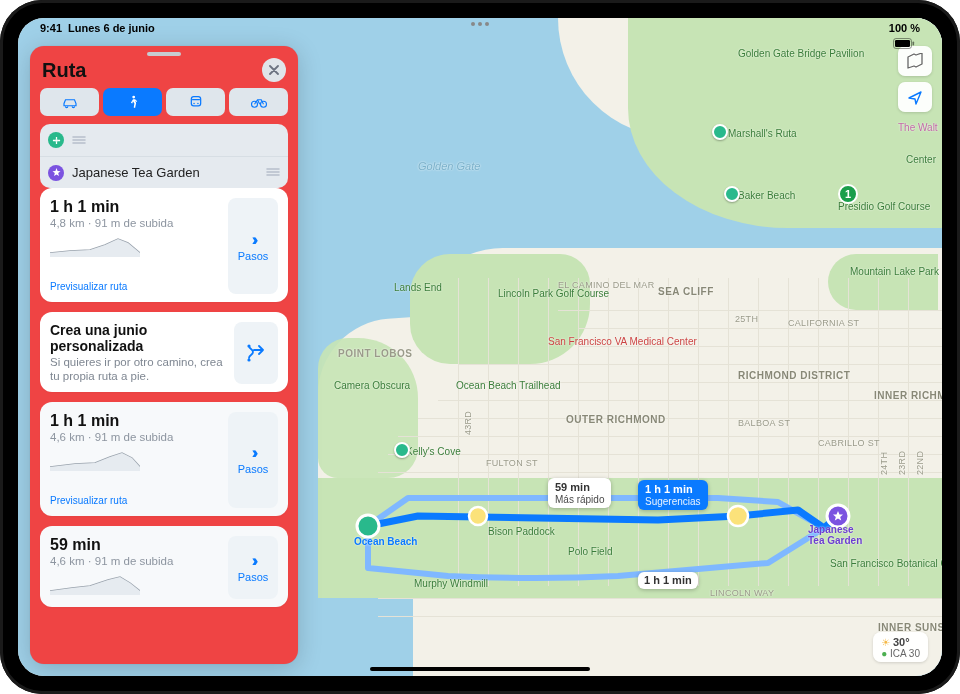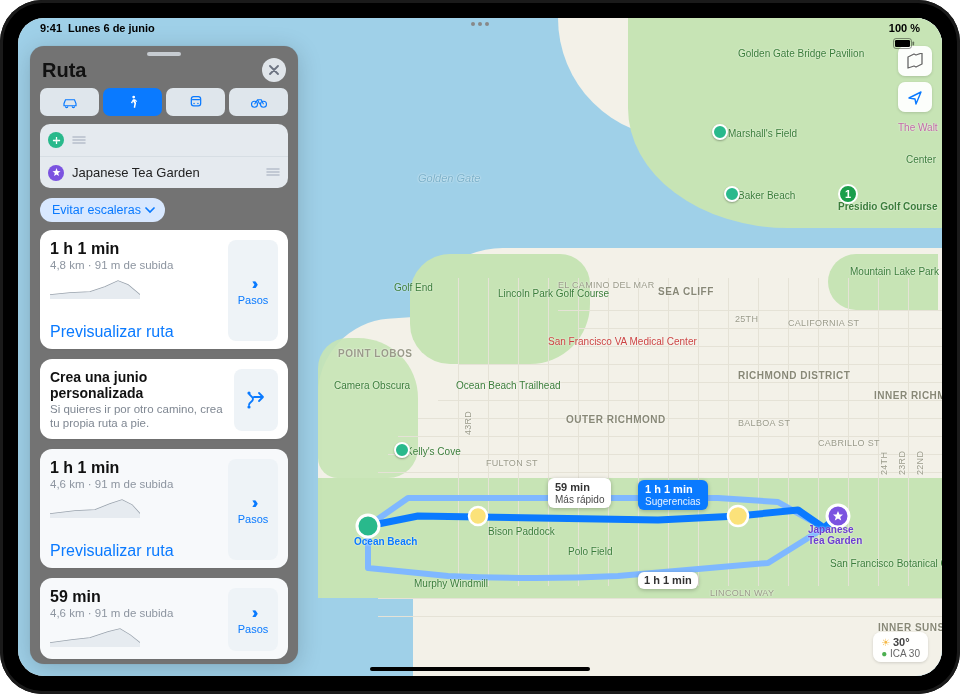--- a/index.html
+++ b/index.html
@@ -84,21 +84,21 @@
     position: absolute; right: 14px; bottom: 14px; z-index:30;
     background: #fffffff5; border-radius: 8px; padding: 4px 8px 3px;
     font-size: 10px; color: #666; box-shadow: 0 1px 3px rgba(0,0,0,.15);
     line-height: 1.1;
   }
   .weather-chip .temp { font-weight:600; color:#444; font-size:11px;}
 
   
   .panel {
     position: absolute; top: 28px; left: 12px; width: 268px; bottom: 12px;
-    background: #737373; border-radius: 14px;
+    background: #ef4444; border-radius: 14px;
     box-shadow: 0 4px 24px rgba(0,0,0,.18), 0 0 0 .5px rgba(0,0,0,.05);
     z-index: 40; display: flex; flex-direction: column; overflow: hidden;
   }
   .panel-grabber { width: 34px; height: 4px; border-radius: 2px; background: #c7ccd1;
     margin: 6px auto 2px; }
   .panel-header { display: flex; align-items: center; padding: 0 12px 6px; }
   .panel-title { font-size: 20px; font-weight: 700; flex: 1; color:#111;}
   .close-btn { width: 24px; height: 24px; border-radius: 50%; background: #e0e5ea;
     display: flex; align-items: center; justify-content: center; color: #6b7280; font-size: 13px; font-weight:600;}
   .mode-seg { display: flex; gap: 4px; padding: 0 10px 8px; }
@@ -134,21 +134,21 @@
   .card {
     background: #fff; border-radius: 12px; padding: 10px 10px 8px;
     box-shadow: 0 1px 2px rgba(0,0,0,.04);
     display:flex; gap:8px;
   }
   .card.secondary { background: #f7f9fb; }
   .card .left { flex:1; min-width:0; }
   .card .duration { font-size: 16px; font-weight: 700; color:#111; }
   .card .meta { font-size: 11.5px; color:#8d95a0; margin-top:1px; }
   .elev { margin-top:4px; height:24px; }
-  .preview-link { font-size:16px; color:#0a7aff; margin-top:20px; display:inline-block;}
+  .preview-link { font-size:10px; color:#0a7aff; margin-top:20px; display:inline-block;}
   .card-action {
     background:#eef3f7; border-radius:8px; width:50px;
     display:flex; flex-direction:column; align-items:center; justify-content:center;
     color:#0a7aff; font-size:11px; font-weight:500; gap:1px;
   }
   .card-action .chevs { letter-spacing:-4px; font-size:16px; font-weight:800; }
   .card.custom .title { font-size:14px; font-weight:700; color:#111; }
   .card.custom .desc { font-size:11.5px; color:#7f8792; margin-top:1px; line-height:1.25;}
   .card.custom .ca-icon { width:44px; display:flex; align-items:center; justify-content:center;
     background:#eef3f7; border-radius:8px; color:#0a7aff;}
@@ -252,29 +252,29 @@
         <div class="s">Más rápido</div>
       </div>
       <div class="route-badge primary" style="left:620px; top:462px;">
         <div class="t">1 h 1 min</div>
         <div class="s">Sugerencias</div>
       </div>
       <div class="route-badge tiny" style="left:620px; top:554px;">
         <span>1 h 1 min</span>
       </div>
 
-      <div class="map-label water-lbl" style="left:400px; top:154px;">Golden
+      <div class="map-label water-lbl" style="left:400px; top:142px;">Golden
 Gate</div>
       <div class="map-label poi" style="left:720px; top:30px;">Golden Gate Bridge Pavilion</div>
-      <div class="map-label poi" style="left:710px; top:110px;">Marshall's Field</div>
+      <div class="map-label poi" style="left:710px; top:110px;">Marshall's Ruta</div>
       <div class="map-label poi" style="left:720px; top:172px;">Baker Beach</div>
-      <div class="map-label poi" style="left:820px; top:183px;font-weight:bold;">Presidio Golf Course</div>
+      <div class="map-label poi" style="left:820px; top:183px;">Presidio Golf Course</div>
       <div class="map-label poi" style="left:832px; top:248px;">Mountain Lake Park</div>
       <div class="map-label poi" style="left:480px; top:270px; width:70px; line-height:1.1;">Lincoln Park Golf Course</div>
-      <div class="map-label poi" style="left:376px; top:264px;">Golf End</div>
+      <div class="map-label poi" style="left:376px; top:264px;">Lands End</div>
       <div class="map-label district" style="left:320px; top:330px; color:#9a9a8a;">Point Lobos</div>
       <div class="map-label poi" style="left:316px; top:362px;">Camera Obscura</div>
       <div class="map-label poi" style="left:388px; top:428px;">Kelly's Cove</div>
       <div class="map-label poi" style="left:438px; top:362px; width:72px; line-height:1.1;">Ocean Beach Trailhead</div>
       <div class="map-label poi poi-red" style="left:530px; top:318px; width:108px; line-height:1.1;">San Francisco VA Medical Center</div>
       <div class="map-label poi" style="left:470px; top:508px;">Bison Paddock</div>
       <div class="map-label poi" style="left:550px; top:528px;">Polo Field</div>
       <div class="map-label poi" style="left:396px; top:560px;">Murphy Windmill</div>
       <div class="map-label poi" style="left:812px; top:540px; width:90px; line-height:1.1;">San Francisco Botanical Garden</div>
       <div class="map-label poi" style="left:880px; top:104px; color:#c26aa8;">The Walt</div>
@@ -394,28 +394,20 @@
           </span>
           <span class="stop-name">Japanese Tea Garden</span>
           <span class="stop-drag">
             <svg width="14" height="10" viewBox="0 0 14 10">
                 <path d="M1 2h12M1 5h12M1 8h12" stroke="#b7becb" stroke-width="1.5" stroke-linecap="round"></path>
               </svg>
           </span>
         </div>
       </div>
 
-      <div>
-        <span class="avoid-chip">
-          <span>Evitar escaleras</span>
-          <svg width="10" height="8" viewBox="0 0 10 8">
-              <path d="M1 2l4 4 4-4" fill="none" stroke="#0a7aff" stroke-width="1.7" stroke-linecap="round"></path>
-            </svg>
-        </span>
-      </div>
 
       <div class="route-list">
 
         <div class="card">
           <div class="left">
             <div class="duration">1 h 1 min</div>
             <div class="meta">4,8 km · 91 m de subida</div>
             <svg class="elev" viewBox="0 0 90 24" width="90" height="24">
                 <path d="M0 20 L20 18 L40 17 L55 12 L68 6 L78 10 L90 20" fill="none" stroke="#9aa3ad" stroke-width="1.5"></path>
                 <path d="M0 20 L20 18 L40 17 L55 12 L68 6 L78 10 L90 20 L90 24 L0 24 Z" fill="#e6ebf0"></path>

